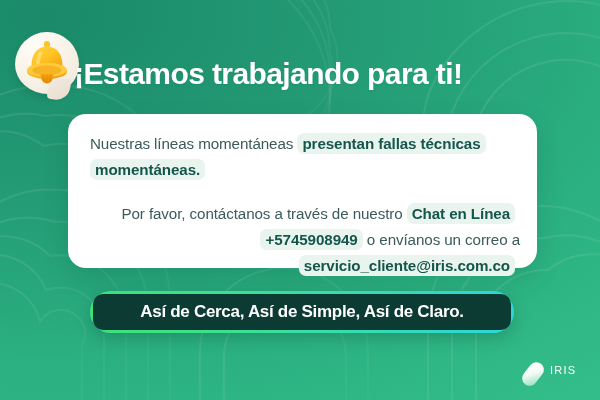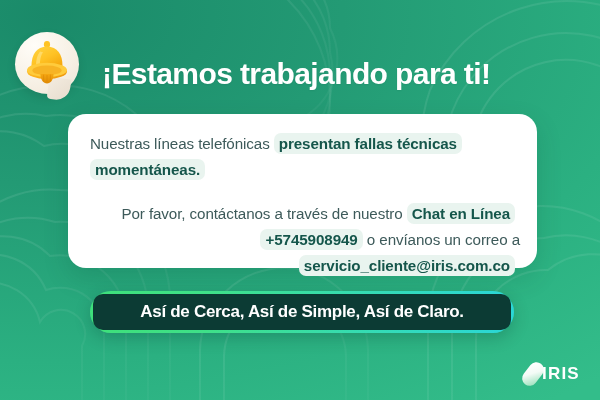--- a/index.html
+++ b/index.html
@@ -34,21 +34,20 @@
   .bell{position:absolute;left:10px;top:8px;width:52px;height:52px;}
 
   
   .headline{
     position:absolute;left:74px;top:57px;
     color:#ffffff;
     font-size:30px;line-height:34px;
     font-weight:bold;letter-spacing:-0.6px;
     white-space:nowrap;
     text-shadow:0 1px 2px rgba(0,0,0,.06);
-    margin-left:28px;
   }
 
   
   .card{
     position:absolute;left:68px;top:114px;width:469px;height:154px;
     background:#ffffff;border-radius:18px;
     box-shadow:0 10px 26px rgba(5,60,45,.16);
     box-sizing:border-box;
     padding:17px 22px 14px 22px;
   }
@@ -84,22 +83,22 @@
   }
   .pill-text{
     color:#ffffff;font-size:17px;font-weight:bold;letter-spacing:-0.3px;
     white-space:nowrap;
   }
 
   
   .logo{position:absolute;left:519px;top:360px;width:70px;height:30px;}
   .logo-mark{position:absolute;left:0;top:-1px;width:28px;height:30px;}
   .logo-text{
-    position:absolute;left:23px;top:4px;
-    color:#ffffff;font-size:17px;font-weight:bold;letter-spacing:1.2px;
+    position:absolute;left:31px;top:4px;
+    color:#ffffff;font-size:11px;font-weight:normal;letter-spacing:1.2px;
   }
 </style>
 </head>
 <body>
 
 <div id="stage">
 
   <div class="pattern">
     <svg width="600" height="400" viewBox="0 0 600 400">
       <defs>
@@ -171,21 +170,21 @@
       <ellipse cx="25" cy="32.4" rx="14.6" ry="4.8" fill="#f0a010" opacity="0.55"></ellipse>
 
       <path d="M18.5 36 C18.5 42 21.4 45.4 25 45.4 C28.6 45.4 31.5 42 31.5 36 Z" fill="url(#bellClap)"></path>
       <path d="M21.6 36.6 L21.6 43.6 M25 37 L25 44.4 M28.4 36.6 L28.4 43.6" stroke="#d98205" stroke-width="0.9" opacity="0.6"></path>
     </svg>
   </div>
 
   <div class="headline">¡Estamos trabajando para ti!</div>
 
   <div class="card">
-    <p class="para first"><span>Nuestras líneas telefónicas </span><span class="hl">presentan fallas técnicas momentáneas.</span></p>
+    <p class="para first"><span>Nuestras líneas momentáneas </span><span class="hl">presentan fallas técnicas momentáneas.</span></p>
     <p class="para second"><span>Por favor, contáctanos a través de nuestro </span><span class="hl">Chat en Línea +5745908949</span><span> o envíanos un correo a </span><span class="hl">servicio_cliente@iris.com.co</span></p>
   </div>
 
   <div class="pill">
     <div class="pill-inner">
       <span class="pill-text">Así de Cerca, Así de Simple, Así de Claro.</span>
     </div>
   </div>
 
   <div class="logo">

